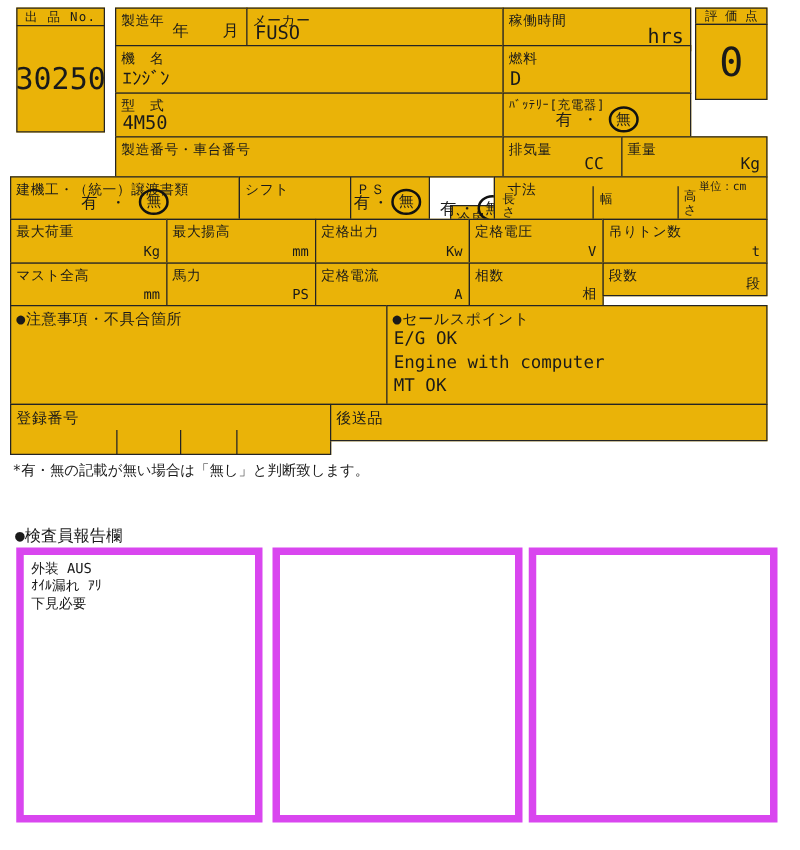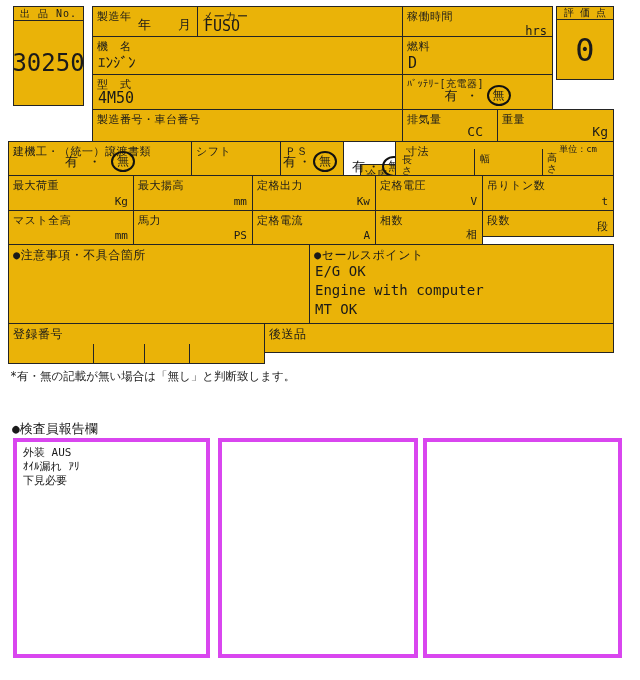--- a/index.html
+++ b/index.html
@@ -6,29 +6,29 @@
   body{
     width:640px;height:680px;background:#ffffff;
     font-family:"DejaVu Sans Mono","DejaVu Sans",monospace;
     color:#1a1a1a;position:relative;
     -webkit-font-smoothing:none;
   }
   .abs{position:absolute;box-sizing:border-box;}
   .cell{position:absolute;box-sizing:border-box;border:1px solid #242424;background:#eab308;}
   .lbl{position:absolute;top:2px;left:4px;font-size:11px;white-space:nowrap;letter-spacing:0.5px;}
   .val{position:absolute;left:5px;bottom:2px;font-size:15px;white-space:nowrap;}
-  .unit{position:absolute;right:5px;bottom:2px;font-size:12px;white-space:nowrap;}
+  .unit{position:absolute;right:5px;bottom:2px;font-size:16px;white-space:nowrap;}
   .big{display:flex;align-items:center;justify-content:center;width:100%;height:100%;}
   .ari-nashi{position:absolute;left:0;right:0;bottom:3px;display:flex;align-items:center;justify-content:center;gap:8px;font-size:13px;}
   .ari-nashi.right{justify-content:flex-end;padding-right:6px;gap:2px;}
   .maru{display:inline-block;border:2px solid #111;border-radius:50%;min-width:20px;height:17px;line-height:16px;text-align:center;font-size:12px;}
   .vstack{word-break:break-all;width:13px;line-height:11px;font-size:10px;}
   .pre{white-space:pre-line;}
   .tick{position:absolute;width:1px;background:#242424;}
-  .insp-box{position:absolute;box-sizing:border-box;border:4px solid #d946ef;background:#fff;}
+  .insp-box{position:absolute;box-sizing:border-box;border:6px solid #d946ef;background:#fff;}
   .subdiv{position:absolute;width:1px;background:#242424;}
 </style>
 </head>
 <body>
 
 <div class="cell" style="left:13px;top:6px;width:71px;height:15px;">
   <div class="big" style="font-size:10px;letter-spacing:1px;">出 品 No.</div>
 </div>
 <div class="cell" style="left:13px;top:20px;width:71px;height:86px;">
   <div class="big" style="font-size:24px;">30250</div>

